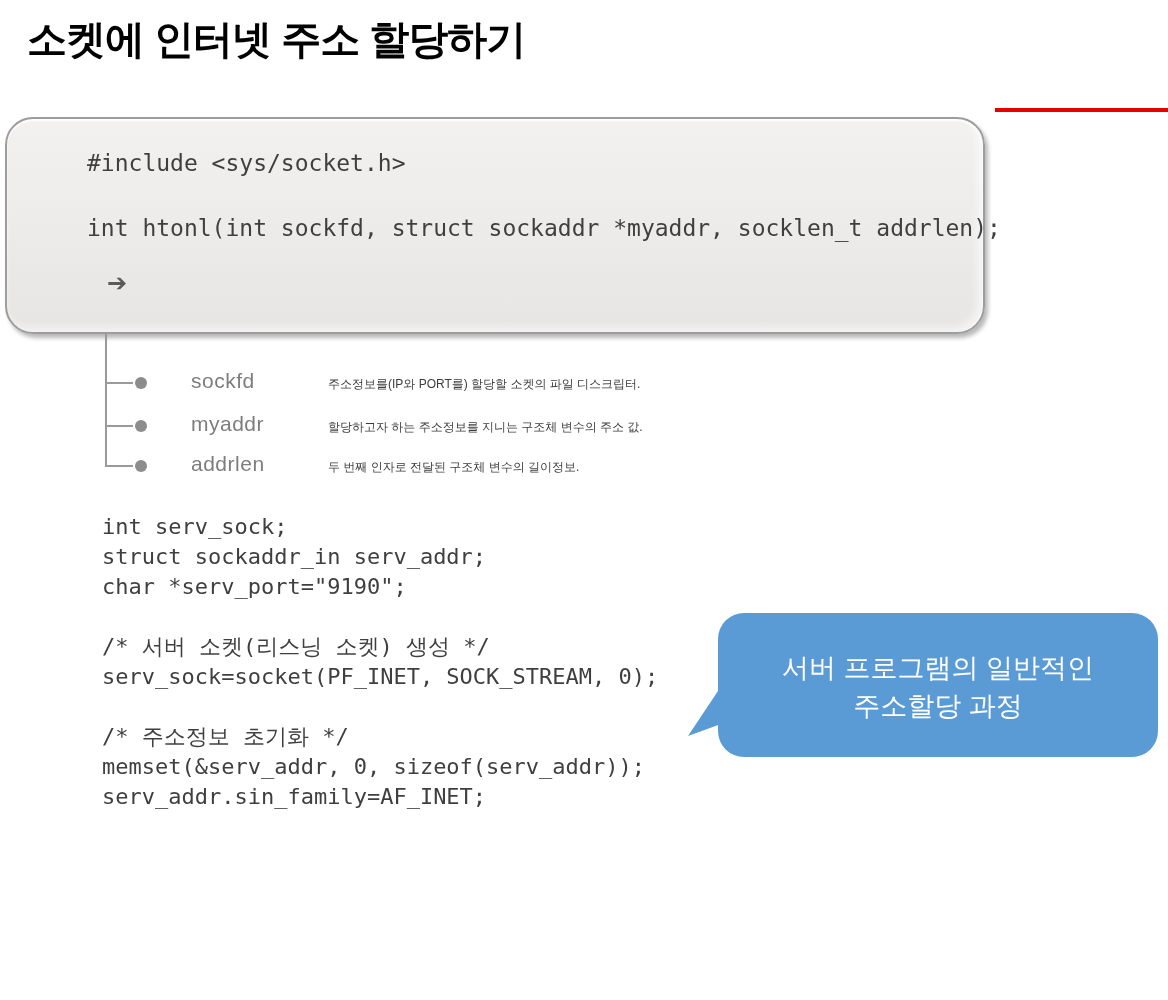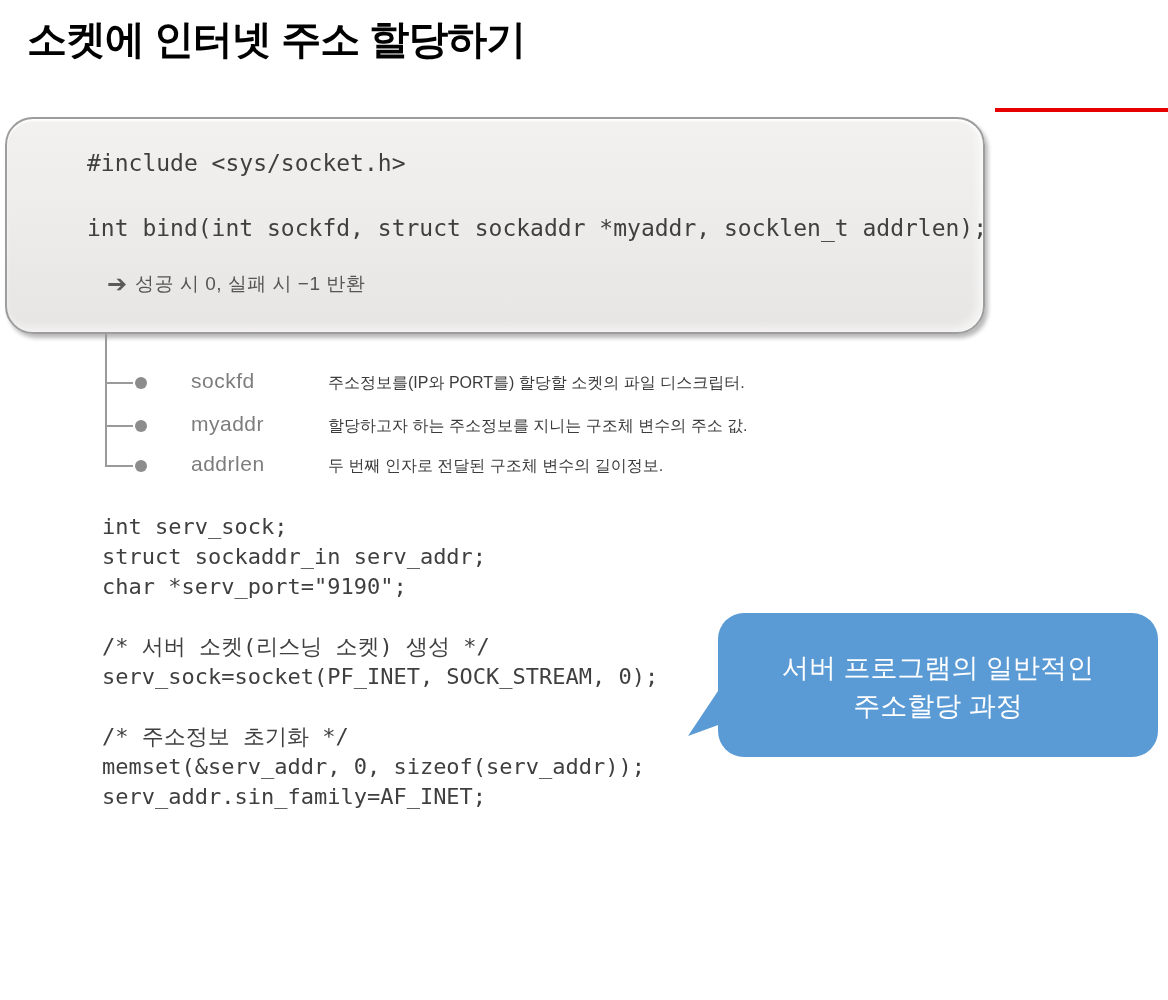--- a/index.html
+++ b/index.html
@@ -35,21 +35,21 @@
   .ret-arrow{font-size:24px;color:#5a5a5a;line-height:1;}
   .ret-text{font-size:19px;color:#555;letter-spacing:.5px;}
   
   .tree-vline{position:absolute;left:105px;top:334px;width:2px;height:133px;background:#9a9a9a;}
   .tree-hline{position:absolute;left:105px;width:28px;height:2px;background:#9a9a9a;}
   .tree-dot{position:absolute;left:135px;width:12px;height:12px;border-radius:50%;background:#8c8c8c;}
   .param-row{position:absolute;left:163px;display:flex;align-items:baseline;margin-left:28px;}
   .param-name{
     display:inline-block;width:137px;font-size:21px;color:#7d7d7d;letter-spacing:.5px;
   }
-  .param-desc{font-size:16px;color:#3c3c3c;}
+  .param-desc{font-size:12px;color:#3c3c3c;}
   .row1{top:369px;} .row2{top:412px;} .row3{top:452px;}
   .h1{top:382px;} .h2{top:425px;} .h3{top:465px;}
   .d1{top:377px;} .d2{top:420px;} .d3{top:460px;}
   
   .code-block{
     position:absolute;left:102px;top:512px;margin:0;
     font-family:"DejaVu Sans Mono","Liberation Mono",monospace;
     font-size:22px;line-height:30px;color:#3f3f3f;white-space:pre;
   }
   
@@ -59,24 +59,23 @@
 <body>
 
 <div id="slide">
 
   <div class="title">소켓에 인터넷 주소 할당하기</div>
 
   <div class="red-rule"></div>
 
   <div class="proto-box">
     <div class="proto-line proto-include">#include &lt;sys/socket.h&gt;</div>
-    <div class="proto-line proto-sig">int bind(int sockfd, struct sockaddr *myaddr, socklen_t addrlen);</div>
+    <div class="proto-line proto-sig">int htonl(int sockfd, struct sockaddr *myaddr, socklen_t addrlen);</div>
     <div class="ret-row">
       <span class="ret-arrow">➔</span>
-      <span class="ret-text">성공 시 0, 실패 시 −1 반환</span>
     </div>
   </div>
 
   <div class="tree-vline"></div>
   <div class="tree-hline h1"></div>
   <div class="tree-hline h2"></div>
   <div class="tree-hline h3"></div>
   <div class="tree-dot d1"></div>
   <div class="tree-dot d2"></div>
   <div class="tree-dot d3"></div>

